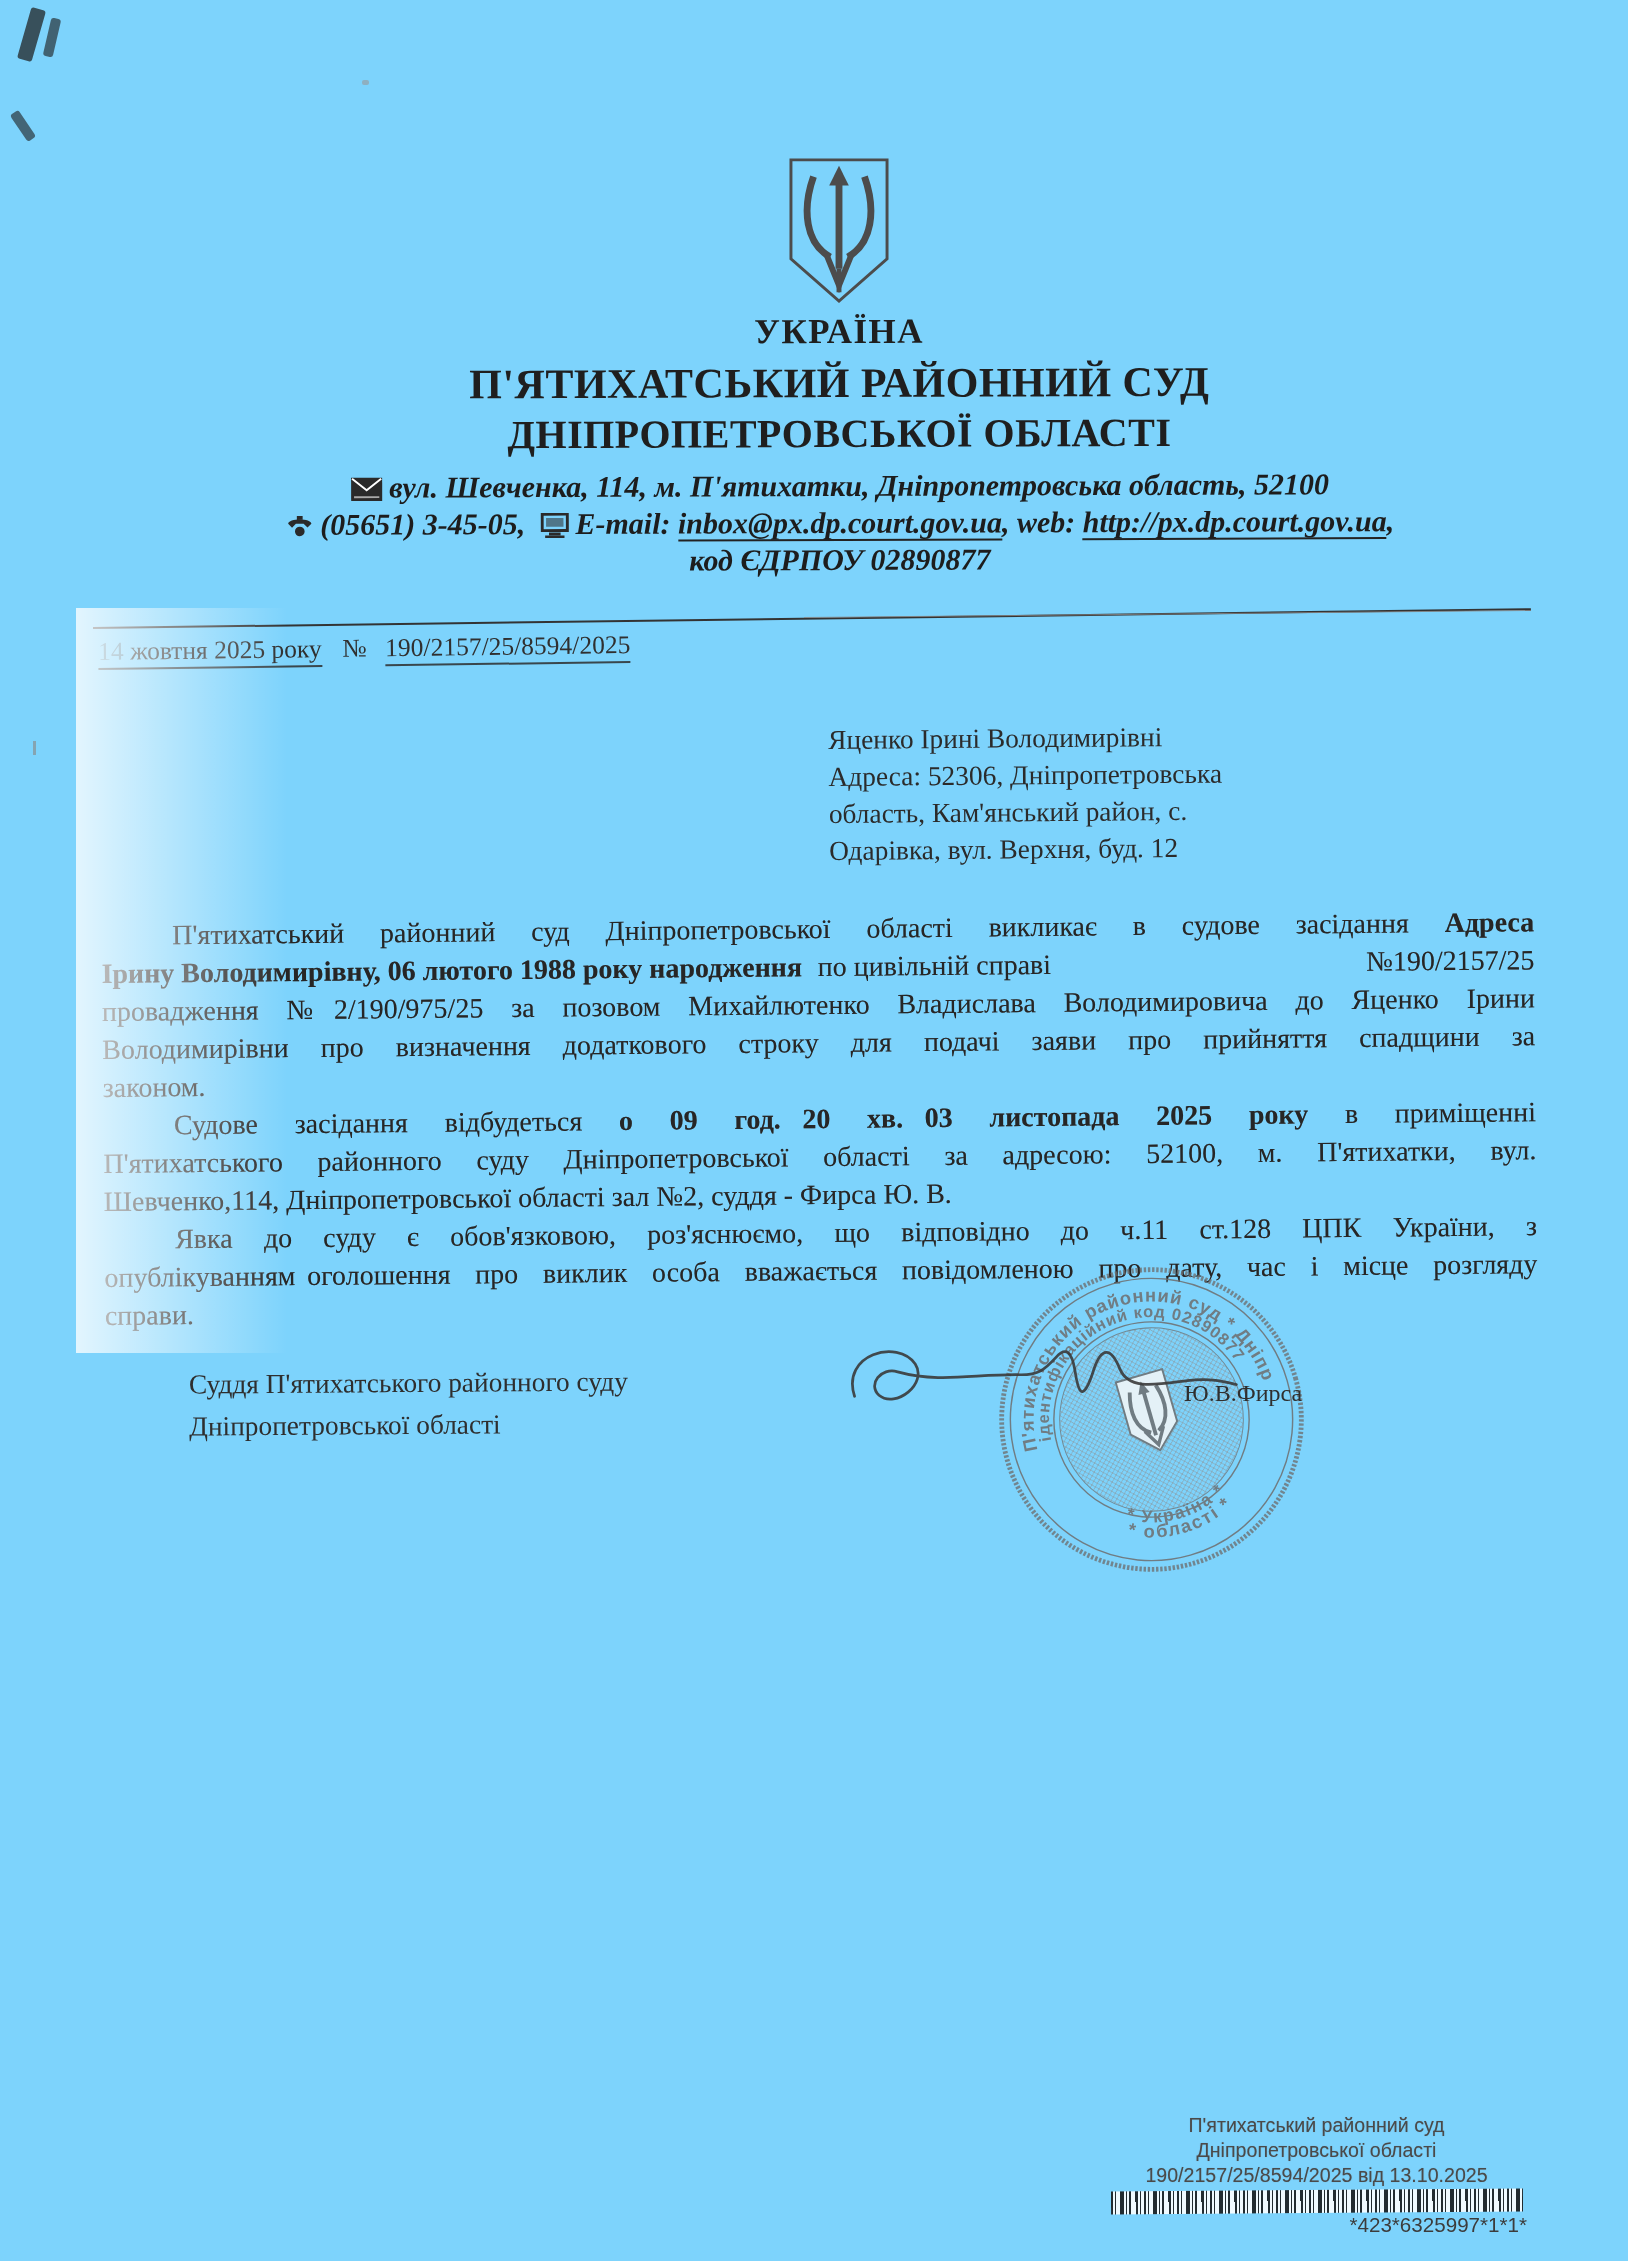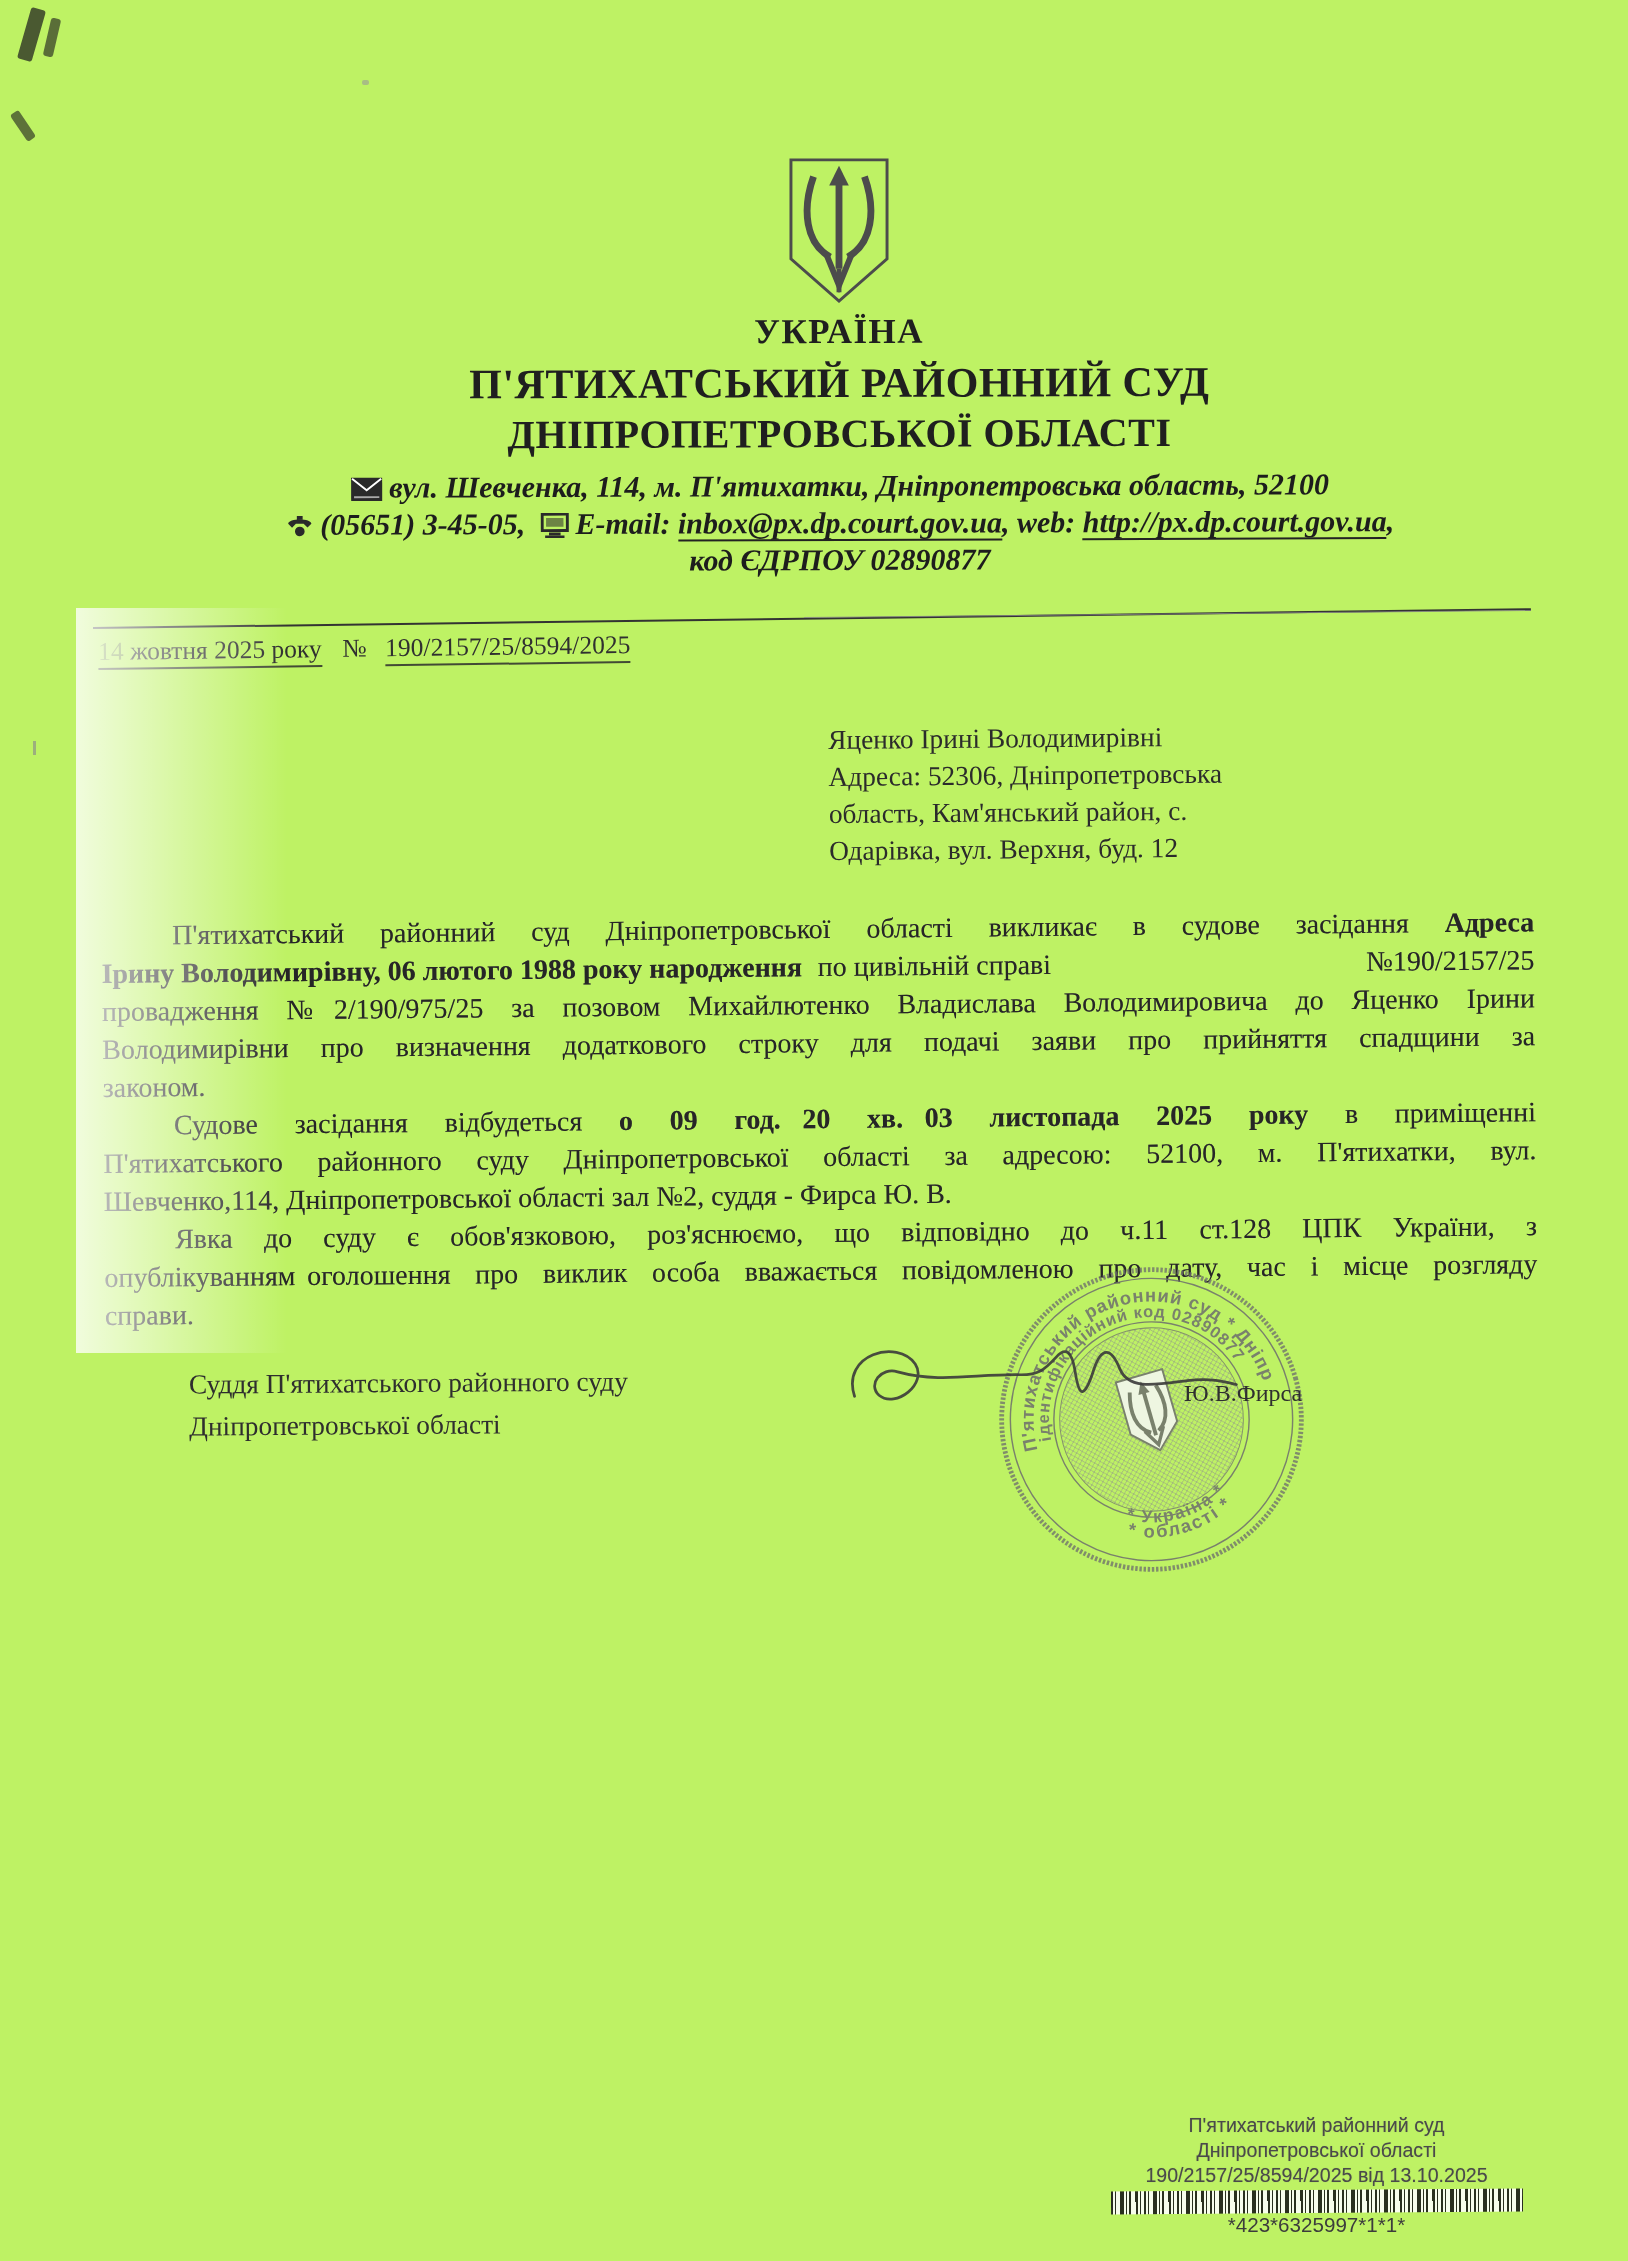--- a/index.html
+++ b/index.html
@@ -1,16 +1,16 @@
 <!DOCTYPE html>
 <html><head>
 <meta charset="utf-8">
 <style>
   html,body{margin:0;padding:0;background:#e8e8e8;}
-  #page{position:relative;width:1628px;height:2261px;background:#bef264;overflow:hidden;
+  #page{position:relative;width:1628px;height:2261px;background:#7dd3fc;overflow:hidden;
         font-family:"Liberation Serif","DejaVu Serif",serif;color:#282828;}
   .abs{position:absolute;}
   
   #header{left:51px;top:312px;width:1577px;text-align:center;color:#1f1f1f;transform:rotate(-0.2deg);}
   .country{font-size:35px;font-weight:bold;letter-spacing:1.5px;}
   .court{font-size:42px;font-weight:bold;margin-top:6.9px;letter-spacing:0.5px;}
   .region{font-size:40px;font-weight:bold;margin-top:2.9px;letter-spacing:0.5px;}
   .contact{font-size:30px;font-weight:bold;font-style:italic;margin-top:12.7px;color:#1d1d1d;}
   .contact2{font-size:30px;font-weight:bold;font-style:italic;margin-top:2.9px;color:#1d1d1d;}
   .lnk{border-bottom:2.5px solid #222;padding-bottom:0px;}
@@ -38,21 +38,21 @@
   
   #sig-title{left:189px;top:1362px;font-size:27.4px;line-height:42px;transform:rotate(-0.4deg);color:#2e2e2e;}
   #judge-name{left:1184px;top:1380px;font-size:24px;color:#2f2f2f;z-index:4;}
   #sig-svg{left:833px;top:1313px;z-index:3;}
   #seal-svg{left:992px;top:1260px;transform:rotate(-16deg);opacity:.85;z-index:2;}
   
   #footer{left:1106px;top:2113px;width:421px;text-align:center;font-family:"Liberation Sans","DejaVu Sans",sans-serif;
           font-size:19.6px;line-height:25px;color:#4a4a4a;text-shadow:0 0 1px rgba(90,90,90,.4);}
   #barcode{left:1111px;top:2190px;width:412px;height:22.5px;opacity:.88;transform:rotate(-0.4deg);
     background:repeating-linear-gradient(90deg,#151515 0 2px,#fff 2px 3.9px,#151515 3.9px 4.9px,#fff 4.9px 8.8px,#151515 8.8px 12.7px,#fff 12.7px 14.7px,#151515 14.7px 15.7px,#fff 15.7px 17.6px,#151515 17.6px 19.6px,#fff 19.6px 24.5px,#151515 24.5px 27.4px,#fff 27.4px 29px,#151515 29px 30px,#fff 30px 33px);}
-  #barcode-text{left:1106px;top:2213px;width:421px;text-align:center;font-family:"Liberation Sans","DejaVu Sans",sans-serif;font-size:20.6px;color:#3c3c3c;}
+  #barcode-text{left:1106px;top:2213px;width:421px;text-align:right;font-family:"Liberation Sans","DejaVu Sans",sans-serif;font-size:20.6px;color:#3c3c3c;}
   
   .blot{background:#1d1d1d;border-radius:2.9px;}
 </style>
 </head>
 <body>
 
 <div id="page">
 
   <div class="abs blot" style="left:23.5px;top:7.8px;width:14.7px;height:53px;transform:rotate(16deg);opacity:.72;"></div>
   <div class="abs blot" style="left:47px;top:17.6px;width:9.8px;height:39px;transform:rotate(13deg);opacity:.62;"></div>

